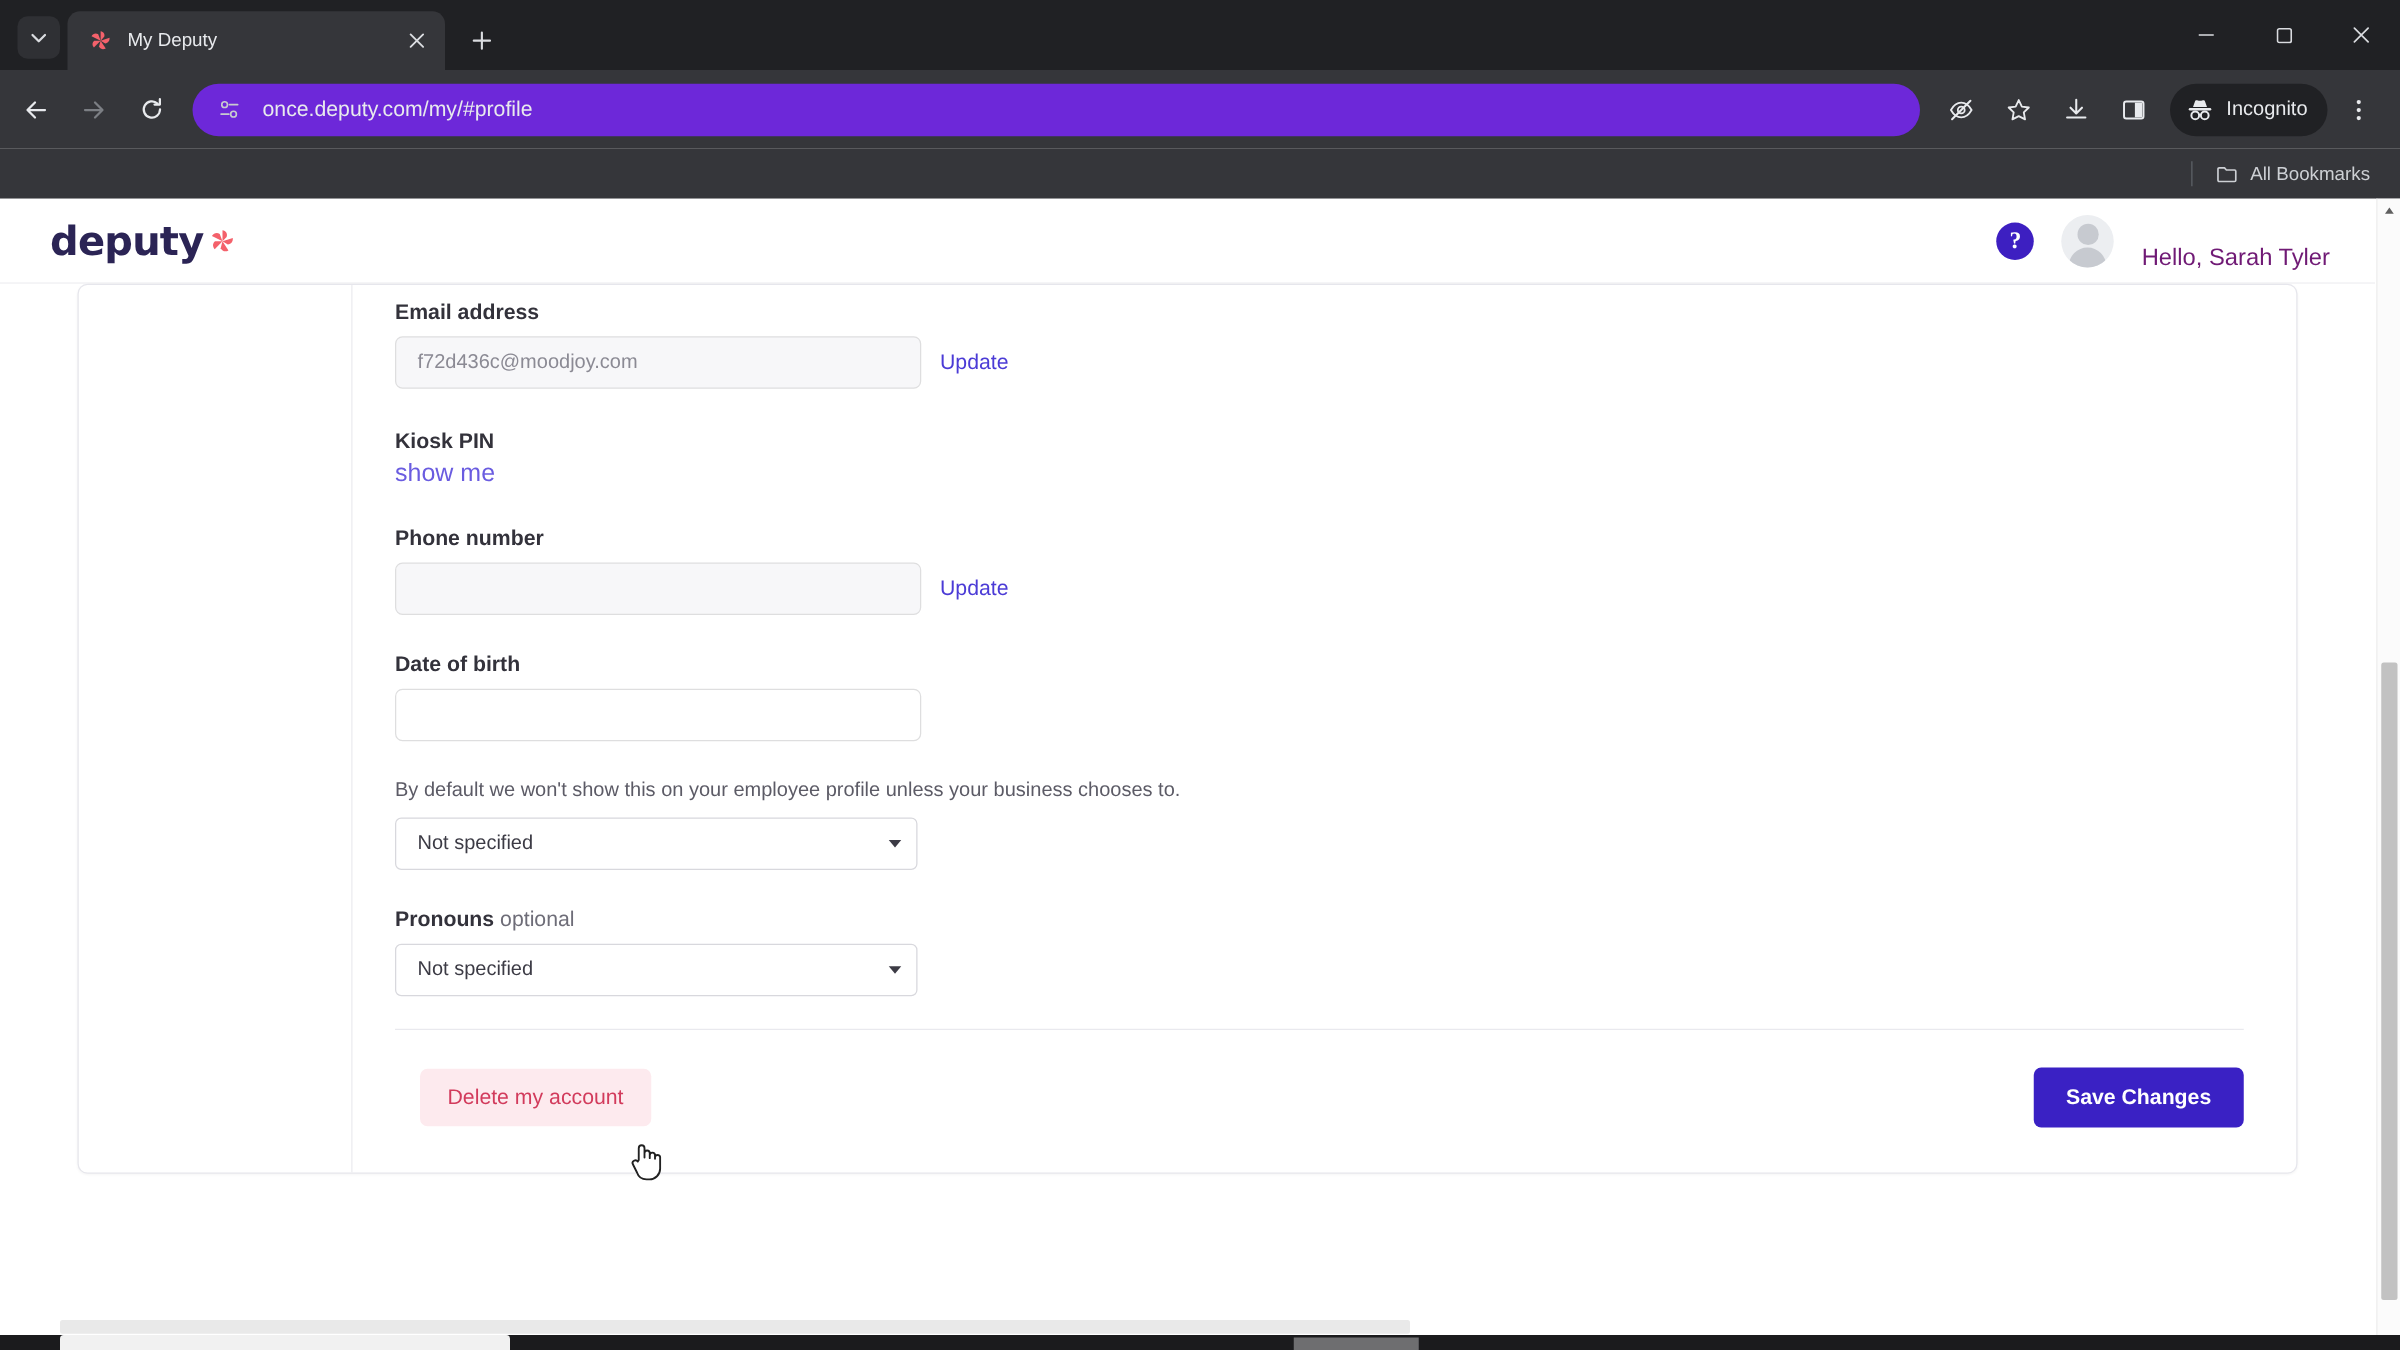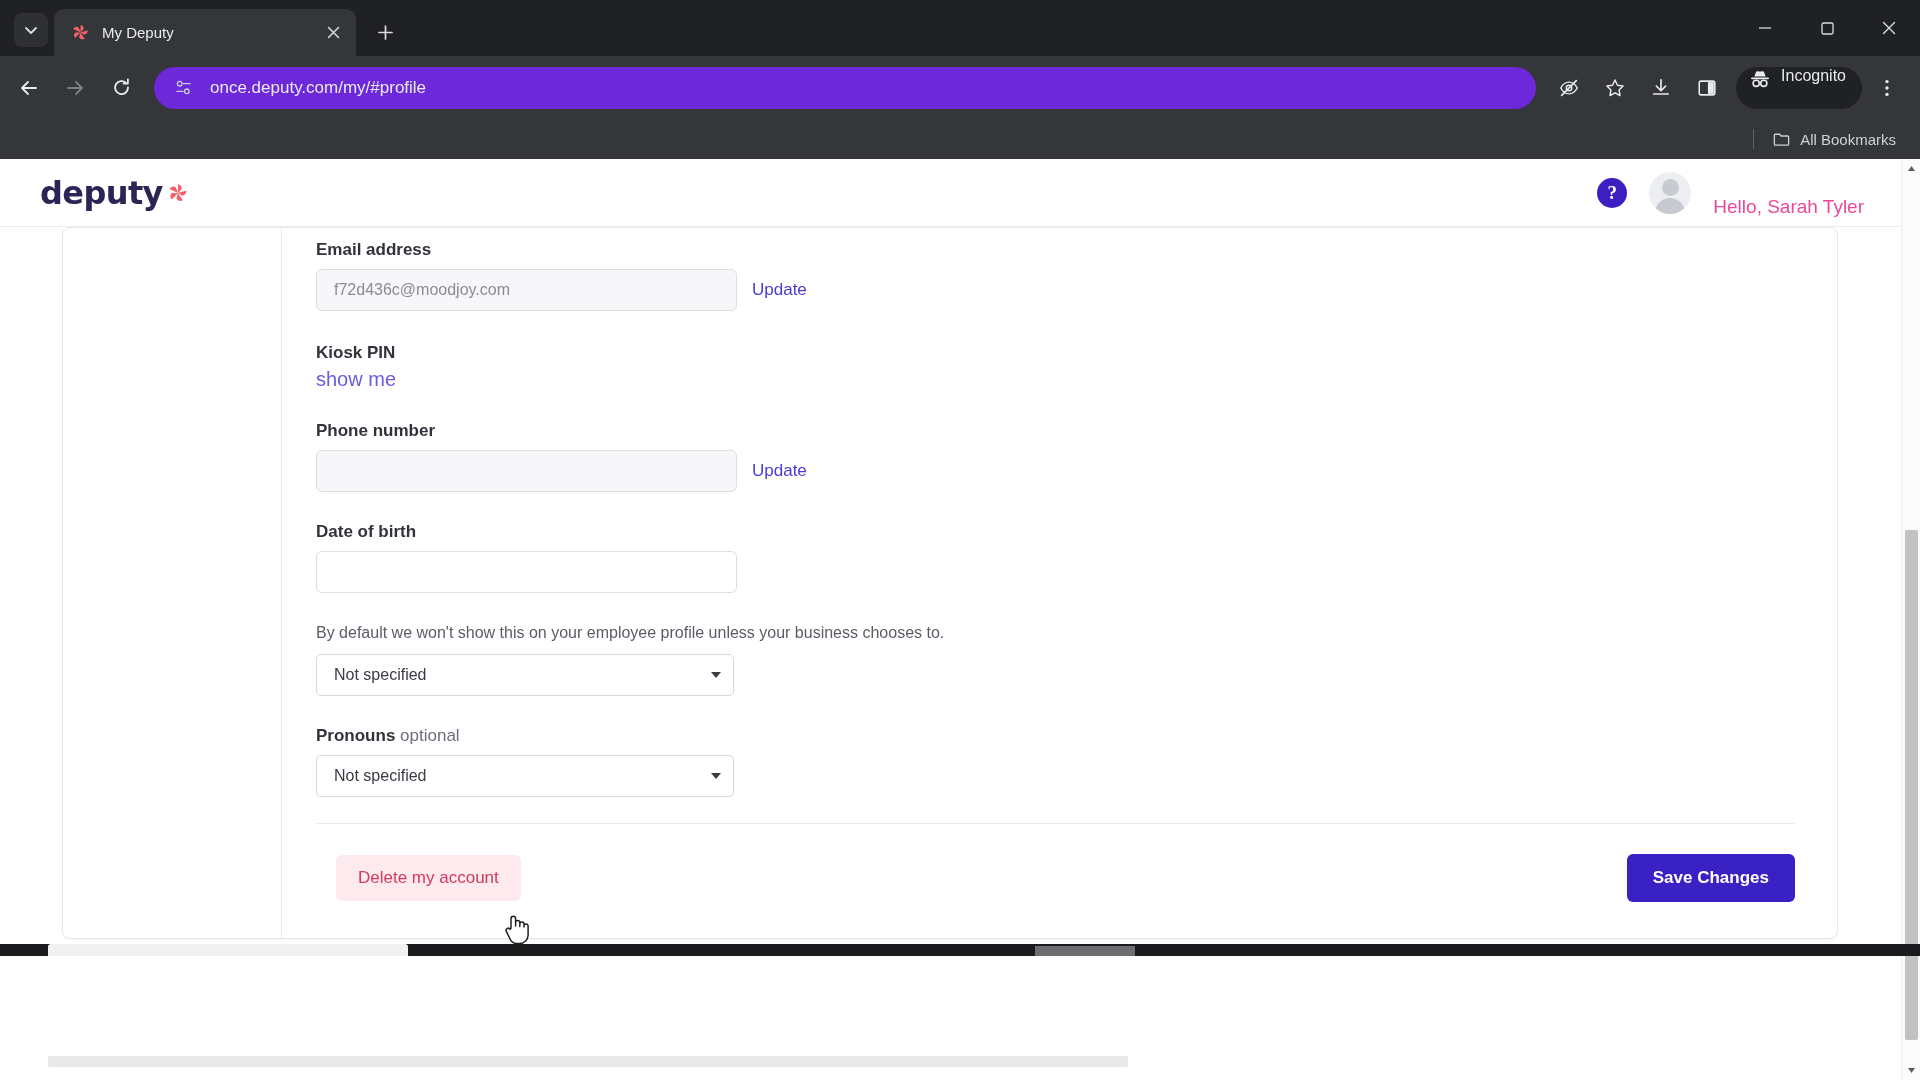--- a/index.html
+++ b/index.html
@@ -5,21 +5,21 @@
 <style>
   * { box-sizing: border-box; margin: 0; padding: 0; }
   html, body {
     width: 1920px; height: 1080px;
     overflow: hidden;
     font-family: "Liberation Sans", sans-serif;
     background: #ffffff;
   }
 
   
-  .browser { width: 1920px; height: 956px; position: relative; background:#ffffff; }
+  .browser { width: 1920px; height: 1080px; position: relative; background:#ffffff; }
 
   .tabstrip {
     height: 56px; background: #202124; display: flex; align-items: flex-end;
     padding-left: 8px; position: relative;
   }
   .tablist-btn {
     width: 34px; height: 34px; margin: 0 6px 9px 6px; border-radius: 8px;
     background: #2f3034; display:flex; align-items:center; justify-content:center;
     cursor: pointer;
   }
@@ -56,21 +56,21 @@
   }
   .omnibox {
     flex: 1 1 auto; height: 42px; background: #6d28d9; border-radius: 21px;
     display:flex; align-items:center; padding: 0 16px; margin: 0 8px; min-width:0;
     cursor: text;
   }
   .omnibox-icon { width:26px; height:26px; flex:0 0 26px; display:flex; align-items:center; justify-content:center; }
   .omnibox-url { color:#e8eaed; font-size:17px; margin-left:14px; white-space:nowrap; overflow:hidden; text-overflow:ellipsis; }
   .tb-icon { width:42px; height:42px; border-radius:50%; display:flex; align-items:center; justify-content:center; cursor:pointer; flex:0 0 42px; }
   .incognito-pill {
-    height: 42px; border-radius: 21px; background:#202124; display:flex; align-items:flex-start;
+    height: 42px; border-radius: 21px; background:#202124; display:flex; align-items:center;
     padding: 0 16px 0 12px; gap: 9px; cursor:pointer; margin-left: 4px;
   }
   .incognito-pill span { color:#e8eaed; font-size:16px; white-space:nowrap; }
 
   .bookmarkbar {
     height: 40px; background: #35363a; display:flex; align-items:center;
     justify-content:flex-end; padding-right: 16px; gap: 10px;
   }
   .bm-sep { width:1px; height:20px; background:#5f6368; }
   .bm-all { display:flex; align-items:center; gap:9px; cursor:pointer; padding: 4px 8px; border-radius:6px; }
@@ -99,21 +99,21 @@
     color:#fff; font-size:19px; font-weight:700; display:flex;
     align-items:center; justify-content:center; cursor:pointer;
     font-family:"Liberation Serif", serif;
   }
   .avatar {
     width: 42px; height: 42px; border-radius:50%; background:#eceef1;
     overflow:hidden; position:relative; flex:0 0 42px;
   }
   .avatar .head { position:absolute; width:17px; height:17px; border-radius:50%; background:#c7cad0; left:12.5px; top:7px; }
   .avatar .body { position:absolute; width:30px; height:18px; border-radius:15px 15px 0 0; background:#c7cad0; left:6px; top:26px; }
-  .hello { font-size:19px; color:#ec4899;margin-top:28px; }
+  .hello { font-size:19px; color:#701a75;margin-top:28px; }
 
   .content-area { padding: 0 62px; background:#fff; }
   .card {
     margin-top: 0px; background:#fff; border:1px solid #e6e6ec; border-radius: 8px;
     display:flex; min-height: 712px; box-shadow: 0 1px 2px rgba(0,0,0,0.04);
   }
   .card-side { width: 219px; flex:0 0 219px; border-right:1px solid #ececf0; }
   .card-main { flex:1 1 auto; padding: 0 42px 0 34px; }
 
   .form-top { height: 12px; }

